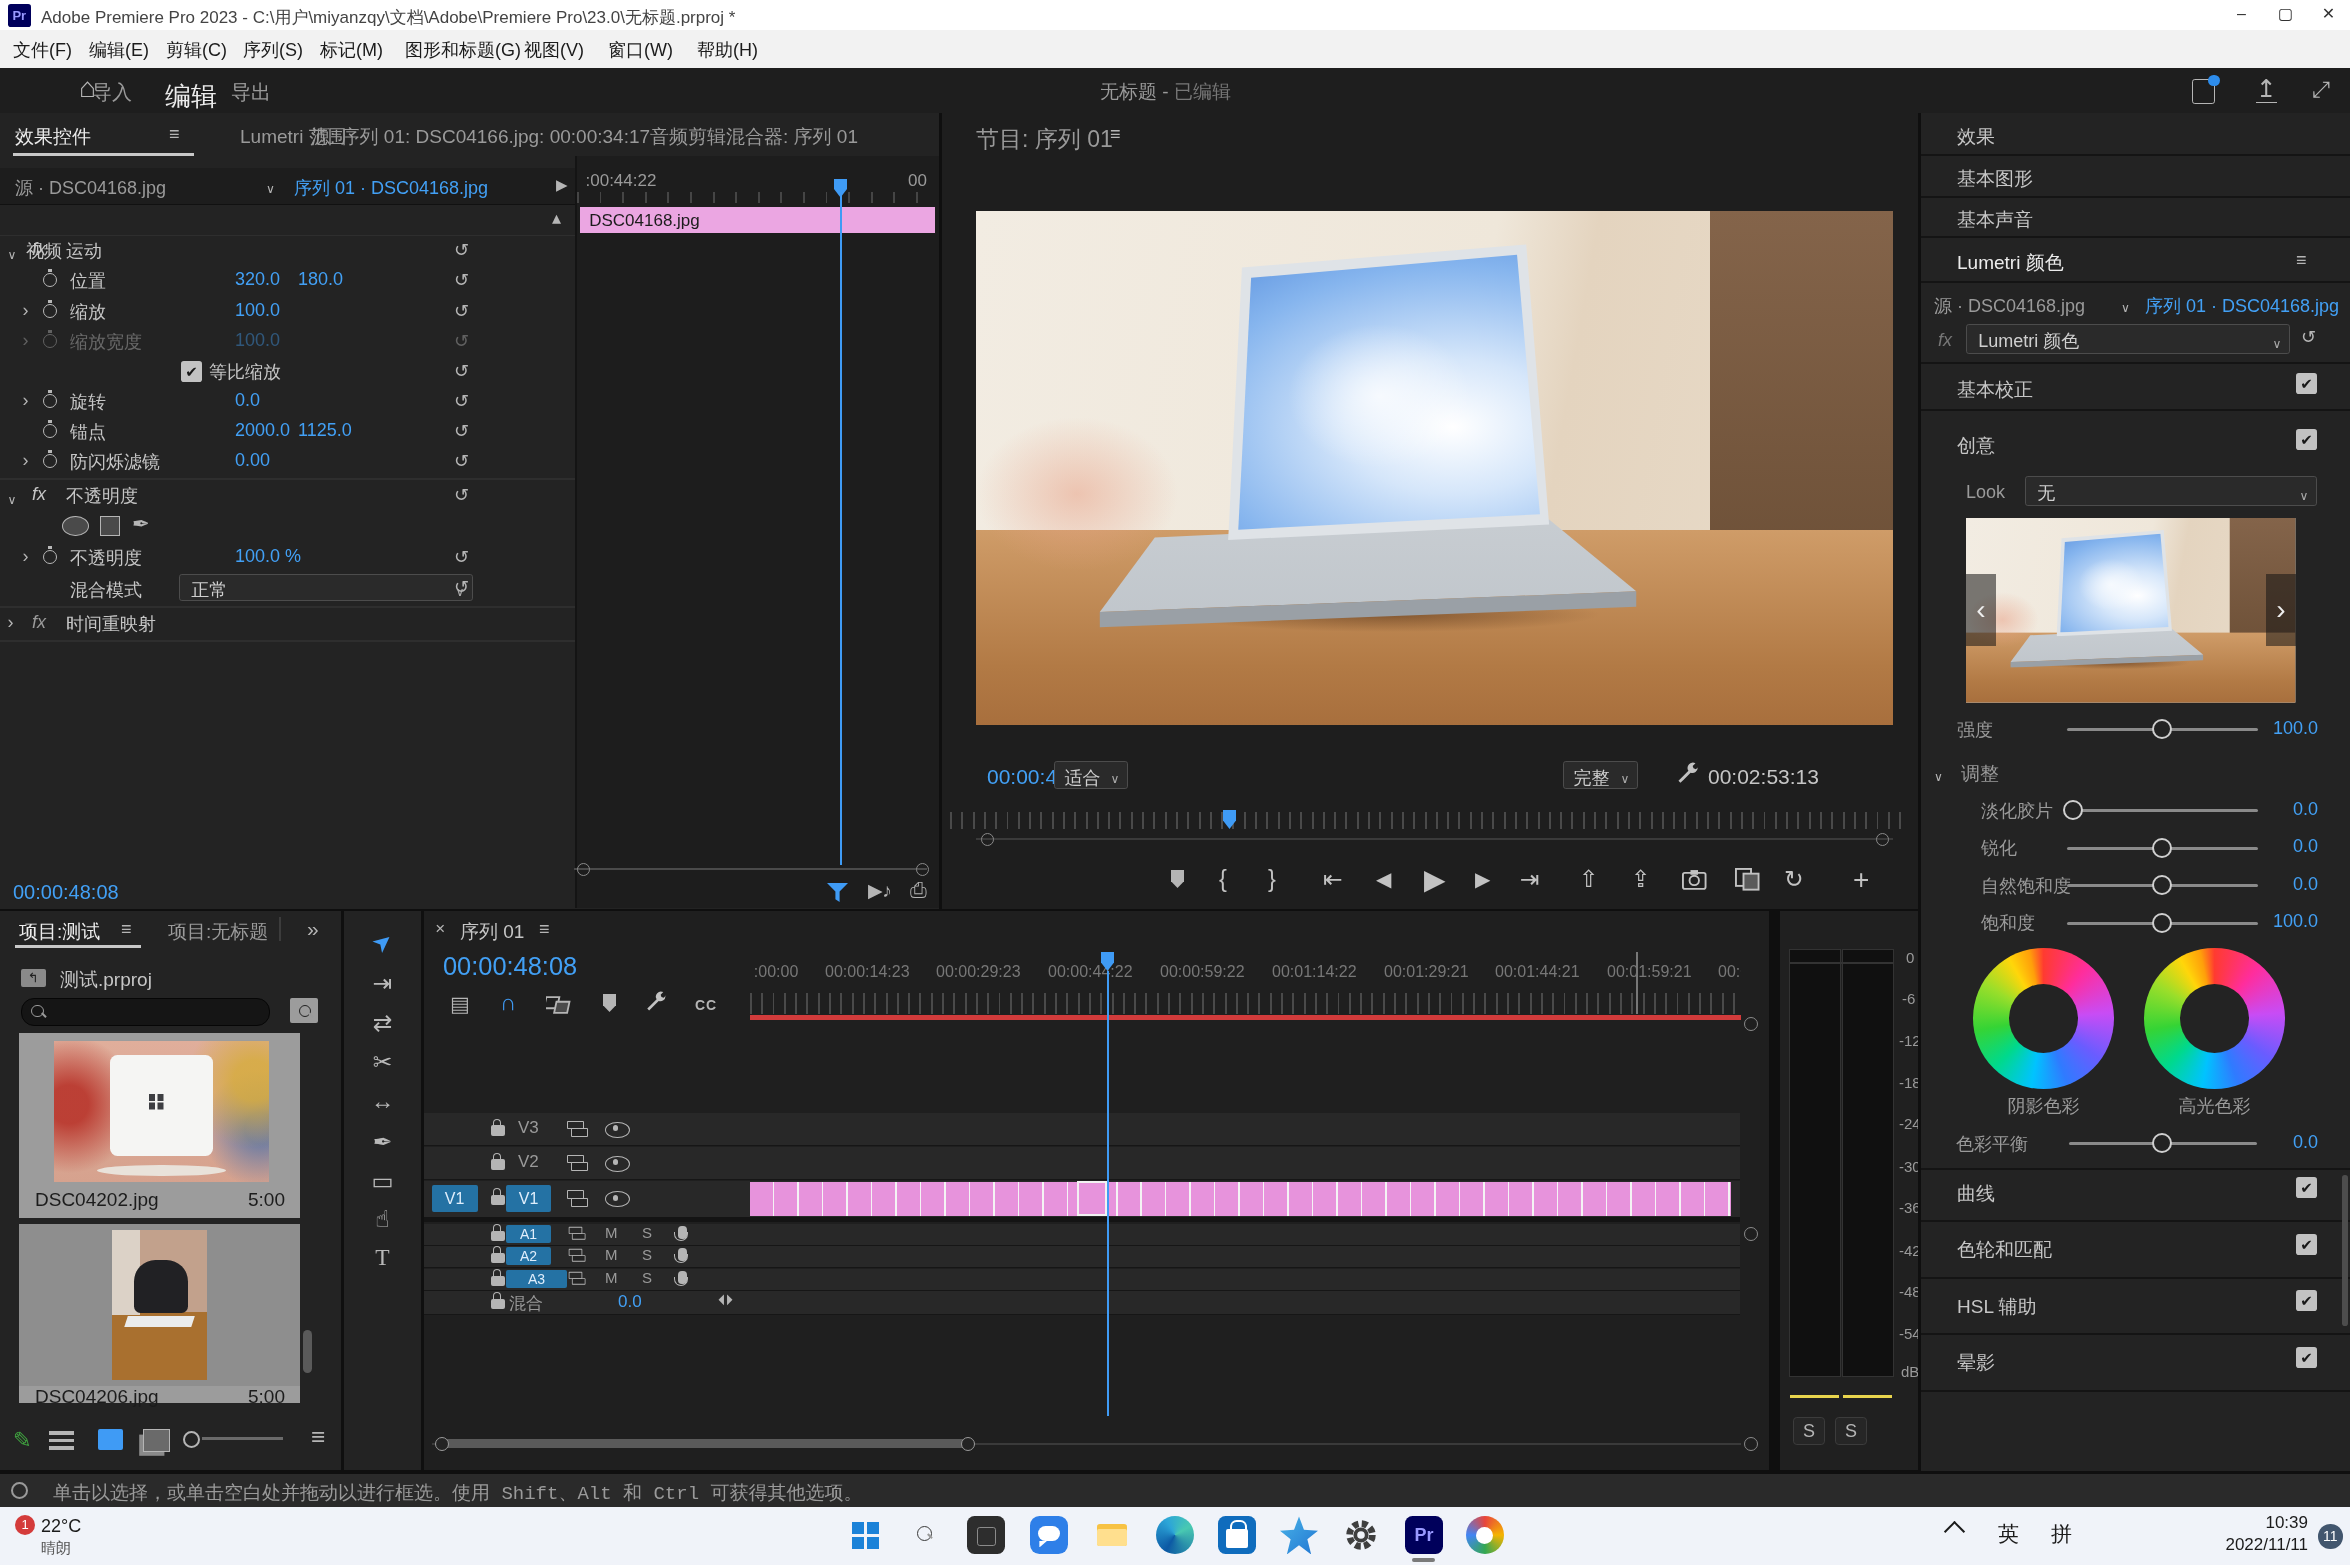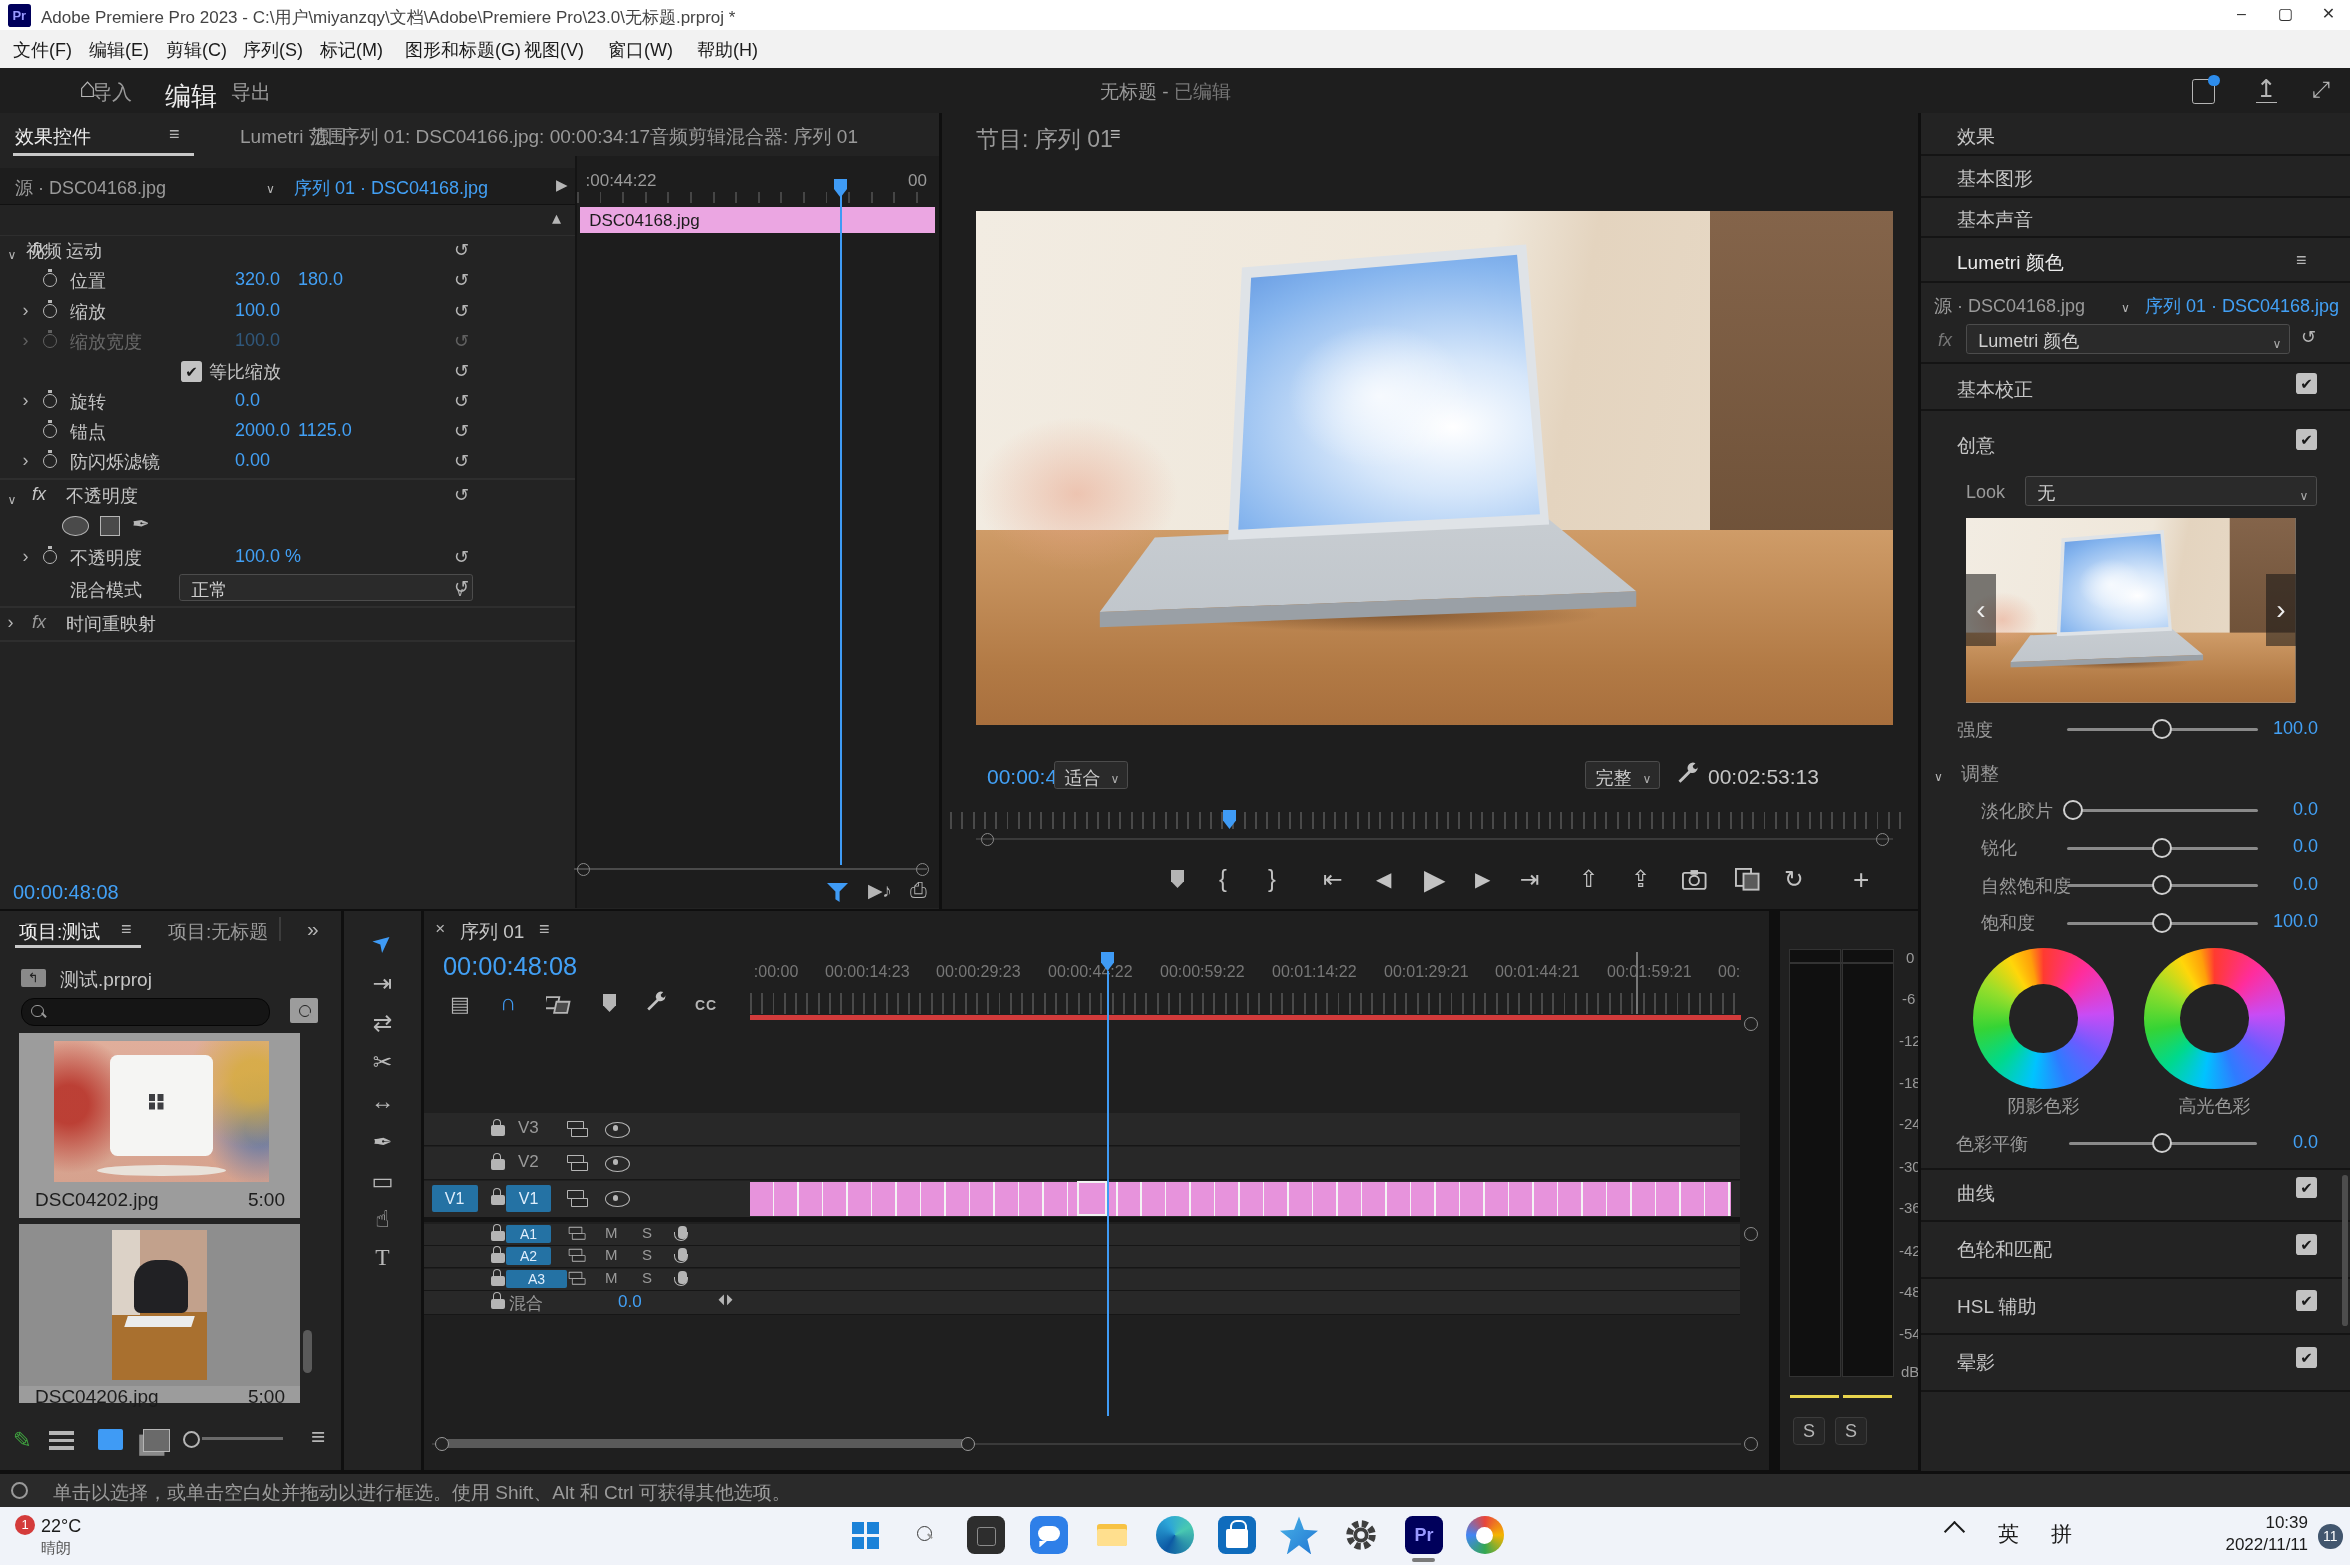--- a/index.html
+++ b/index.html
@@ -271,21 +271,21 @@
 
     <div class="ab" style="left:34px;top:725px;width:917px;height:1.9px;background:#3a3a3a;"></div>
     <span class="ab" style="left:39px;top:720px;width:11.3px;height:11.3px;border:1.9px solid #8a8a8a;border-radius:50%;"></span>
     <span class="ab" style="left:934px;top:720px;width:11.3px;height:11.3px;border:1.9px solid #8a8a8a;border-radius:50%;"></span>
 
     <span class="ab t-blue" style="left:45px;top:652px;font-size:21px;">00:00:48:08</span>
     <span class="dd" style="left:112px;top:648px;width:72px;height:26px;">
       <span style="position:absolute;left:9.4px;top:3.8px;">适合</span>
         <span class="i-chev"></span>
     </span>
-    <span class="dd" style="left:643px;top:648px;width:73px;height:26px;font-family:Liberation Serif, serif;">
+    <span class="dd" style="left:621px;top:648px;width:73px;height:26px;font-family:Liberation Serif, serif;">
       <span style="position:absolute;left:9.4px;top:3.8px;">完整</span>
         <span class="i-chev"></span>
     </span>
     <svg class="smallsvg" style="left:733px;top:648px;" width="26" height="26" viewBox="0 0 24 24">
         <path d="M21 6a5 5 0 0 1-6.6 4.8L8 17.2 5 20l-1.8-1.8L6 15.4l6.4-6.3A5 5 0 0 1 18.9 2l-2.6 2.6.8 2.2 2.2.8L21.9 5z" fill="#c2c2c2"></path>
       </svg>
     <span class="ab t-txt" style="left:766px;top:652px;font-size:21px;">00:02:53:13</span>
 
     <div class="ab tickstrip" style="left:7.5px;top:699px;width:960px;height:17px;"></div>
     <div class="ph-head" style="left:281px;top:697px;"></div>
@@ -603,21 +603,21 @@
     <span class="ab t-dim" style="left:119px;top:247px;font-size:15px;">-30</span>
     <span class="ab t-dim" style="left:119px;top:288px;font-size:15px;">-36</span>
     <span class="ab t-dim" style="left:119px;top:331px;font-size:15px;">-42</span>
     <span class="ab t-dim" style="left:119px;top:372px;font-size:15px;">-48</span>
     <span class="ab t-dim" style="left:119px;top:414px;font-size:15px;">-54</span>
     <span class="ab t-dim" style="left:121px;top:452px;font-size:15px;">dB</span>
     <span class="ab" style="left:13px;top:506px;width:30px;height:26px;background:#262626;border:0.9px solid #3c3c3c;border-radius:3.8px;text-align:center;line-height:26px;color:#b5b5b5;">S</span>
     <span class="ab" style="left:55px;top:506px;width:30px;height:26px;background:#262626;border:0.9px solid #3c3c3c;border-radius:3.8px;text-align:center;line-height:26px;color:#b5b5b5;">S</span>
   </div>
 
-  <div class="ab" style="left:0;top:1474px;width:2350px;height:33px;background:#2a2a2a;">
+  <div class="ab" style="left:0;top:1474px;width:2350px;height:33px;background:#2a2a2a;font-family:Liberation Mono, monospace;">
     <span class="ab" style="left:11.3px;top:7.5px;width:13px;height:13px;border:2.8px solid #9a9a9a;border-radius:50%;"></span>
     <span class="ab t-dim" style="left:53px;top:5.6px;font-size:19px;">单击以选择，或单击空白处并拖动以进行框选。使用 Shift、Alt 和 Ctrl 可获得其他选项。</span>
   </div>
 
   <div class="ab" style="left:0;top:1507px;width:2350px;height:59px;background:#f0f3f9;">
     <span class="ab" style="left:15px;top:7.5px;width:20px;height:20px;background:#d43b3b;border-radius:50%;color:#fff;font-size:13px;text-align:center;line-height:20px;">1</span>
     <span class="tray-t" style="left:41px;top:9.4px;font-size:18px;">22°C</span>
     <span class="tray-t" style="left:41px;top:32px;font-size:15px;color:#555;">晴朗</span>
 
     <span class="appic" style="left:846px;">

